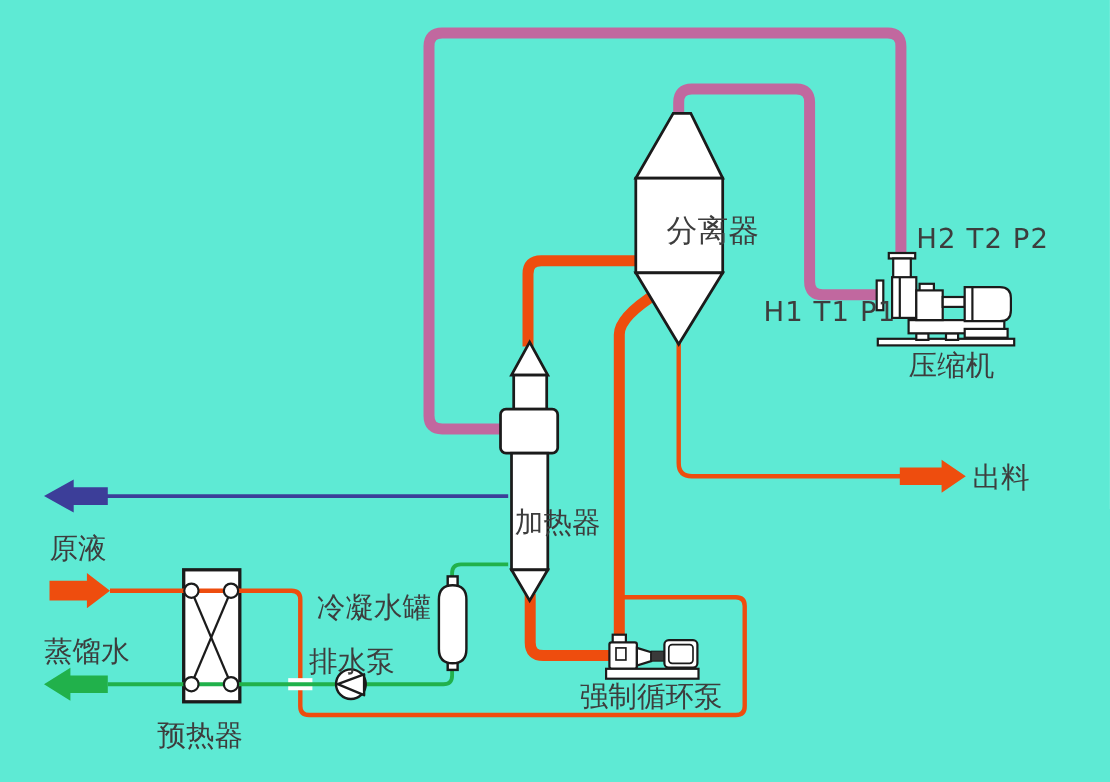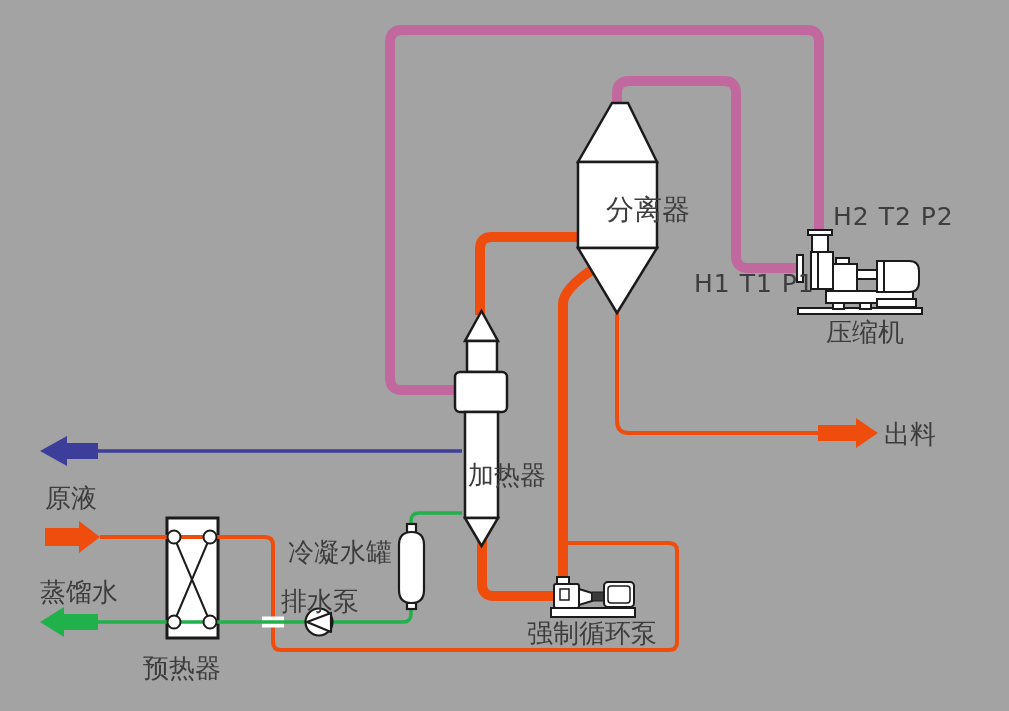--- a/index.html
+++ b/index.html
@@ -1,16 +1,16 @@
 <!DOCTYPE html>
 <html><head>
 <meta charset="utf-8">
 <style>
   html,body{margin:0;padding:0;background:#ffffff;}
-  .stage{position:relative;width:1009px;height:711px;background:#a3a3a3;overflow:hidden;}
+  .stage{position:relative;width:1009px;height:711px;background:#5eead4;overflow:hidden;}
   svg{display:block;}
   text{font-family:"DejaVu Sans","Liberation Sans",sans-serif;fill:#3d3d3d;}
   .lbl{font-size:26px;}
   .lbl-lg{font-size:28px;}
   .lbl-latin{font-size:25px;letter-spacing:1px;}
   .eq{fill:#ffffff;}
   .pipe{fill:none;}
 </style>
 </head>
 <body>

